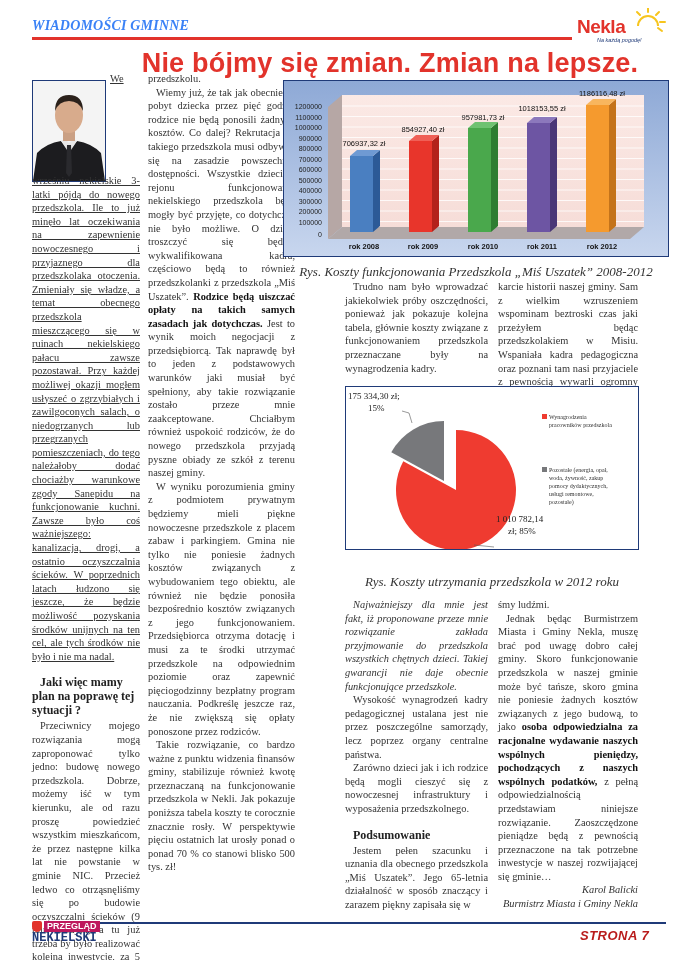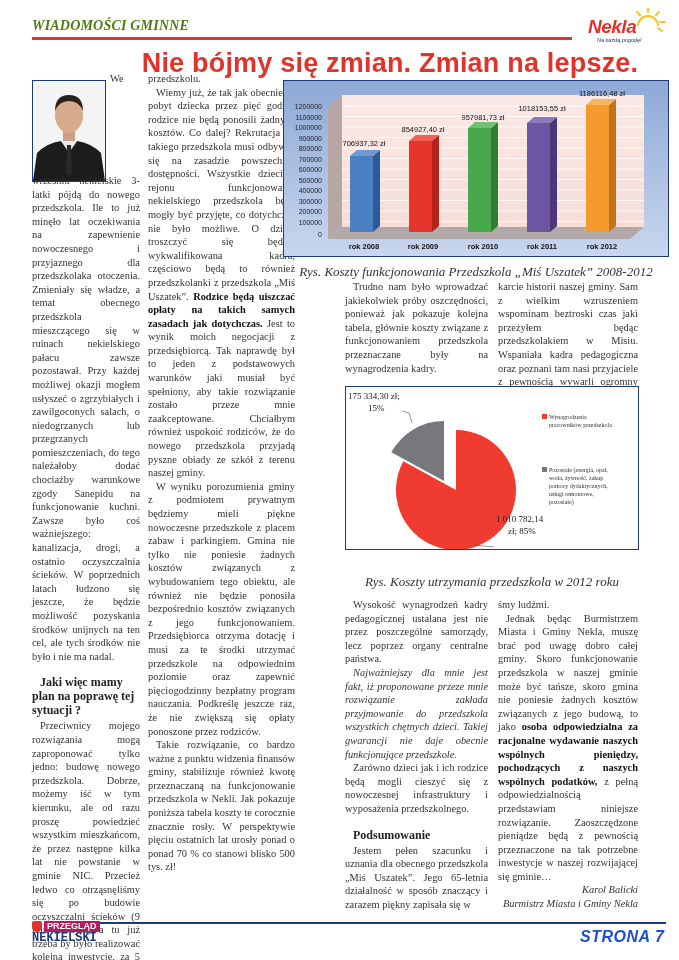--- a/index.html
+++ b/index.html
@@ -1,41 +1,41 @@
 <!DOCTYPE html>
 <html><head>
 <meta charset="utf-8">
 <style>
   html,body{margin:0;padding:0;background:#fff;}
   body{width:679px;height:960px;position:relative;overflow:hidden;font-family:"DejaVu Serif",serif;color:#333;}
   .abs{position:absolute;}
-  .section-title{left:32px;top:18px;font-family:"Liberation Serif",serif;font-style:italic;font-weight:bold;font-size:14px;color:#4d7c0f;letter-spacing:0.2px;}
+  .section-title{left:32px;top:18px;font-family:"Liberation Serif",serif;font-style:italic;font-weight:bold;font-size:14px;color:#3b82f6;letter-spacing:0.2px;}
   .header-rule{left:32px;top:37px;width:540px;height:3px;background:#e2332b;}
   .logo{left:575px;top:12px;width:92px;height:36px;}
-  .logo .word{position:absolute;left:13px;top:4px;font-family:"Liberation Sans",sans-serif;font-style:italic;font-weight:bold;font-size:19px;color:#e2332b;letter-spacing:-0.5px;}
+  .logo .word{position:absolute;left:2px;top:4px;font-family:"Liberation Sans",sans-serif;font-weight:bold;font-size:19px;color:#e2332b;letter-spacing:-0.5px;}
   .logo .tag{position:absolute;left:22px;top:25px;font-family:"Liberation Sans",sans-serif;font-style:italic;font-size:5.5px;color:#1f3a78;}
   .logo .sun{position:absolute;left:55px;top:-4px;}
   .headline{left:140px;top:48px;width:500px;text-align:center;font-family:"Liberation Sans",sans-serif;font-weight:bold;font-size:27px;color:#e2332b;letter-spacing:0.2px;}
   .photo{left:32px;top:80px;width:72px;height:100px;border:1.5px solid #1f3a78;background:#fff;overflow:hidden;}
   .col{position:absolute;font-family:"Liberation Serif",serif;font-size:10.4px;line-height:13.6px;color:#333;text-align:justify;hyphens:auto;}
   .col p{margin:0;text-indent:8px;}
   .col p.noind{text-indent:0;}
   .col h3{margin:12px 0 2px 0;font-family:"Liberation Serif",serif;font-weight:bold;font-size:12px;line-height:14px;color:#222;text-indent:8px;text-align:left;}
   .col b{color:#111;}
   .col i{font-style:italic;}
   .chart1{left:283px;top:80px;width:384px;height:175px;border:1.5px solid #1f3a78;background:linear-gradient(#8ea9d6,#c8d6ee);}
   .cap{font-family:"Liberation Serif",serif;font-style:italic;font-size:13px;color:#333;text-align:center;}
   .chart2{left:345px;top:386px;width:292px;height:162px;border:1.5px solid #1f3a78;background:#fff;}
   .footer-rule{left:78px;top:922px;width:588px;height:2px;background:#1f3a78;}
   .footer-logo{left:32px;top:921px;}
   .footer-logo .top{display:flex;align-items:center;gap:2px;}
   .footer-logo .badge{width:10px;height:11px;background:#e2332b;border-radius:2px 2px 5px 5px;}
   .footer-logo .pz{background:#be185d;color:#fff;font-family:"Liberation Sans",sans-serif;font-weight:bold;font-size:9px;padding:0 3px;line-height:11px;}
   .footer-logo .nk{font-family:Liberation Mono, monospace;font-weight:bold;font-size:12px;color:#1f3a78;line-height:13px;}
-  .page-num{left:580px;top:928px;font-family:"Liberation Sans",sans-serif;font-style:italic;font-weight:bold;font-size:16px;color:#1d4ed8;letter-spacing:0.5px;}
+  .page-num{left:580px;top:928px;font-family:"Liberation Sans",sans-serif;font-style:italic;font-weight:bold;font-size:13px;color:#b91c1c;letter-spacing:0.5px;}
   .sig{text-align:right;font-style:italic;}
 </style>
 </head>
 <body>
 
 <div class="abs section-title">WIADOMOŚCI GMINNE</div>
 <div class="abs header-rule"></div>
 <div class="abs logo">
   <svg class="sun" width="36" height="28" viewBox="0 0 36 28">
     <g stroke="#f7c51e" stroke-width="2" stroke-linecap="round">
@@ -59,21 +59,21 @@
     <path d="M0 100 L4 72 Q14 62 28 60 L36 70 L44 60 Q58 62 68 72 L72 100 Z" fill="#1c1c1f"></path>
     <path d="M28 60 L36 72 L44 60 L40 58 L36 62 L32 58 Z" fill="#e8e8e8"></path>
     <path d="M34 64 L38 64 L39 92 L36 96 L33 92 Z" fill="#2a2a2e"></path>
     <rect x="30" y="46" width="12" height="14" fill="#caa084"></rect>
     <ellipse cx="36" cy="34" rx="14" ry="18" fill="#d8ab8c"></ellipse>
     <path d="M22 30 Q22 14 36 14 Q50 14 50 30 Q46 20 36 20 Q26 20 22 30 Z" fill="#2b211b"></path>
   </svg>
 </div>
 
 <div class="col" style="left:32px;top:72px;width:108px;">
-  <p style="text-indent:0;padding-left:0;">
+  <p style="text-indent:0;padding-left:0;text-decoration:underline;">
     <span style="float:left;width:78px;height:102px;"></span><span>We wrześniu nekielskie 3-latki pójdą do nowego przedszkola. Ile to już minęło lat oczekiwania na zapewnienie nowoczesnego i przyjaznego dla przedszkolaka otoczenia. Zmieniały się władze, a temat obecnego przedszkola mieszczącego się w ruinach nekielskiego pałacu zawsze pozostawał. Przy każdej możliwej okazji mogłem usłyszeć o zgrzybiałych i zawilgoconych salach, o niedogrzanych lub przegrzanych pomieszczeniach, do tego należałoby dodać chociażby warunkowe zgody Sanepidu na funkcjonowanie kuchni. Zawsze było coś ważniejszego: kanalizacja, drogi, a ostatnio oczyszczalnia ścieków. W poprzednich latach łudzono się jeszcze, że będzie możliwość pozyskania środków unijnych na ten cel, ale tych środków nie było i nie ma nadal.</span>
   </p>
   <h3>Jaki więc mamy plan na poprawę tej sytuacji ?</h3>
   <p>Przeciwnicy mojego rozwiązania mogą zaproponować tylko jedno: budowę nowego przedszkola. Dobrze, możemy iść w tym kierunku, ale od razu proszę powiedzieć wszystkim mieszkańcom, że przez następne kilka lat nie powstanie w gminie NIC. Przecież ledwo co otrząsnęliśmy się po budowie oczyszczalni ścieków (9 mln kredytu) a tu już trzeba by było realizować kolejną inwestycję, za 5 może nawet 6 mln złotych. Kogo na to stać ? Na pewno nie naszą gminę!</p>
 
 </div>
 
 <div class="col" style="left:148px;top:72px;width:147px;">
   <p class="noind">przedszkolu.</p>
   <p><span style="float:right;width:0;height:0;"></span><span>Wiemy już, że tak jak obecnie za pobyt dziecka przez pięć godzin rodzice nie będą ponosili żadnych kosztów. Co dalej? Rekrutacja do takiego przedszkola musi odbywać się na zasadzie powszechnej dostępności. Wszystkie dzieci z rejonu funkcjonowania nekielskiego przedszkola będą mogły być przyjęte, co dotychczas nie było możliwe. O dzieci troszczyć się będzie wykwalifikowana kadra, częściowo będą to również przedszkolanki z przedszkola „Miś Uszatek”. </span><b>Rodzice będą uiszczać opłaty na takich samych zasadach jak dotychczas.</b><span> Jest to wynik moich negocjacji z przedsiębiorcą. Tak naprawdę był to jeden z podstawowych warunków jaki musiał być spełniony, aby takie rozwiązanie zostało przeze mnie zaakceptowane. Chciałbym również uspokoić rodziców, że do nowego przedszkola przyjadą pyszne obiady ze szkół z terenu naszej gminy.</span></p>
@@ -154,22 +154,22 @@
       <text x="318" y="168">rok 2012</text>
     </g>
   </svg>
 </div>
 <div class="abs cap" style="left:283px;top:264px;width:386px;">Rys. Koszty funkcjonowania Przedszkola „Miś Uszatek” 2008-2012</div>
 
 <div class="col" style="left:345px;top:280px;width:143px;">
   <p>Trudno nam było wprowadzać jakiekolwiek próby oszczędności, ponieważ jak pokazuje kolejna tabela, głównie koszty związane z funkcjonowaniem przedszkola przeznaczane były na wynagrodzenia kadry.</p>
 </div>
 <div class="col" style="left:345px;top:598px;width:143px;">
+  <p><i>Najważniejszy dla mnie jest fakt, iż proponowane przeze mnie rozwiązanie zakłada przyjmowanie do przedszkola wszystkich chętnych dzieci. Takiej gwarancji nie daje obecnie funkcjonujące przedszkole.</i></p>
   <p>Wysokość wynagrodzeń kadry pedagogicznej ustalana jest nie przez poszczególne samorządy, lecz poprzez organy centralne państwa.</p>
-  <p><i>Najważniejszy dla mnie jest fakt, iż proponowane przeze mnie rozwiązanie zakłada przyjmowanie do przedszkola wszystkich chętnych dzieci. Takiej gwarancji nie daje obecnie funkcjonujące przedszkole.</i></p>
   <p>Zarówno dzieci jak i ich rodzice będą mogli cieszyć się z nowoczesnej infrastruktury i wyposażenia przedszkolnego.</p>
   <h3>Podsumowanie</h3>
   <p>Jestem pełen szacunku i uznania dla obecnego przedszkola „Miś Uszatek”. Jego 65-letnia działalność w sposób znaczący i zarazem piękny zapisała się w</p>
 </div>
 
 <div class="col" style="left:498px;top:280px;width:140px;">
   <p class="noind">karcie historii naszej gminy. Sam z wielkim wzruszeniem wspominam beztroski czas jaki przeżyłem będąc przedszkolakiem w Misiu. Wspaniała kadra pedagogiczna oraz poznani tam nasi przyjaciele z pewnością wywarli ogromny wpływ na to, jakimi obecnie jeste-</p>
 </div>
 
 <div class="abs chart2">

